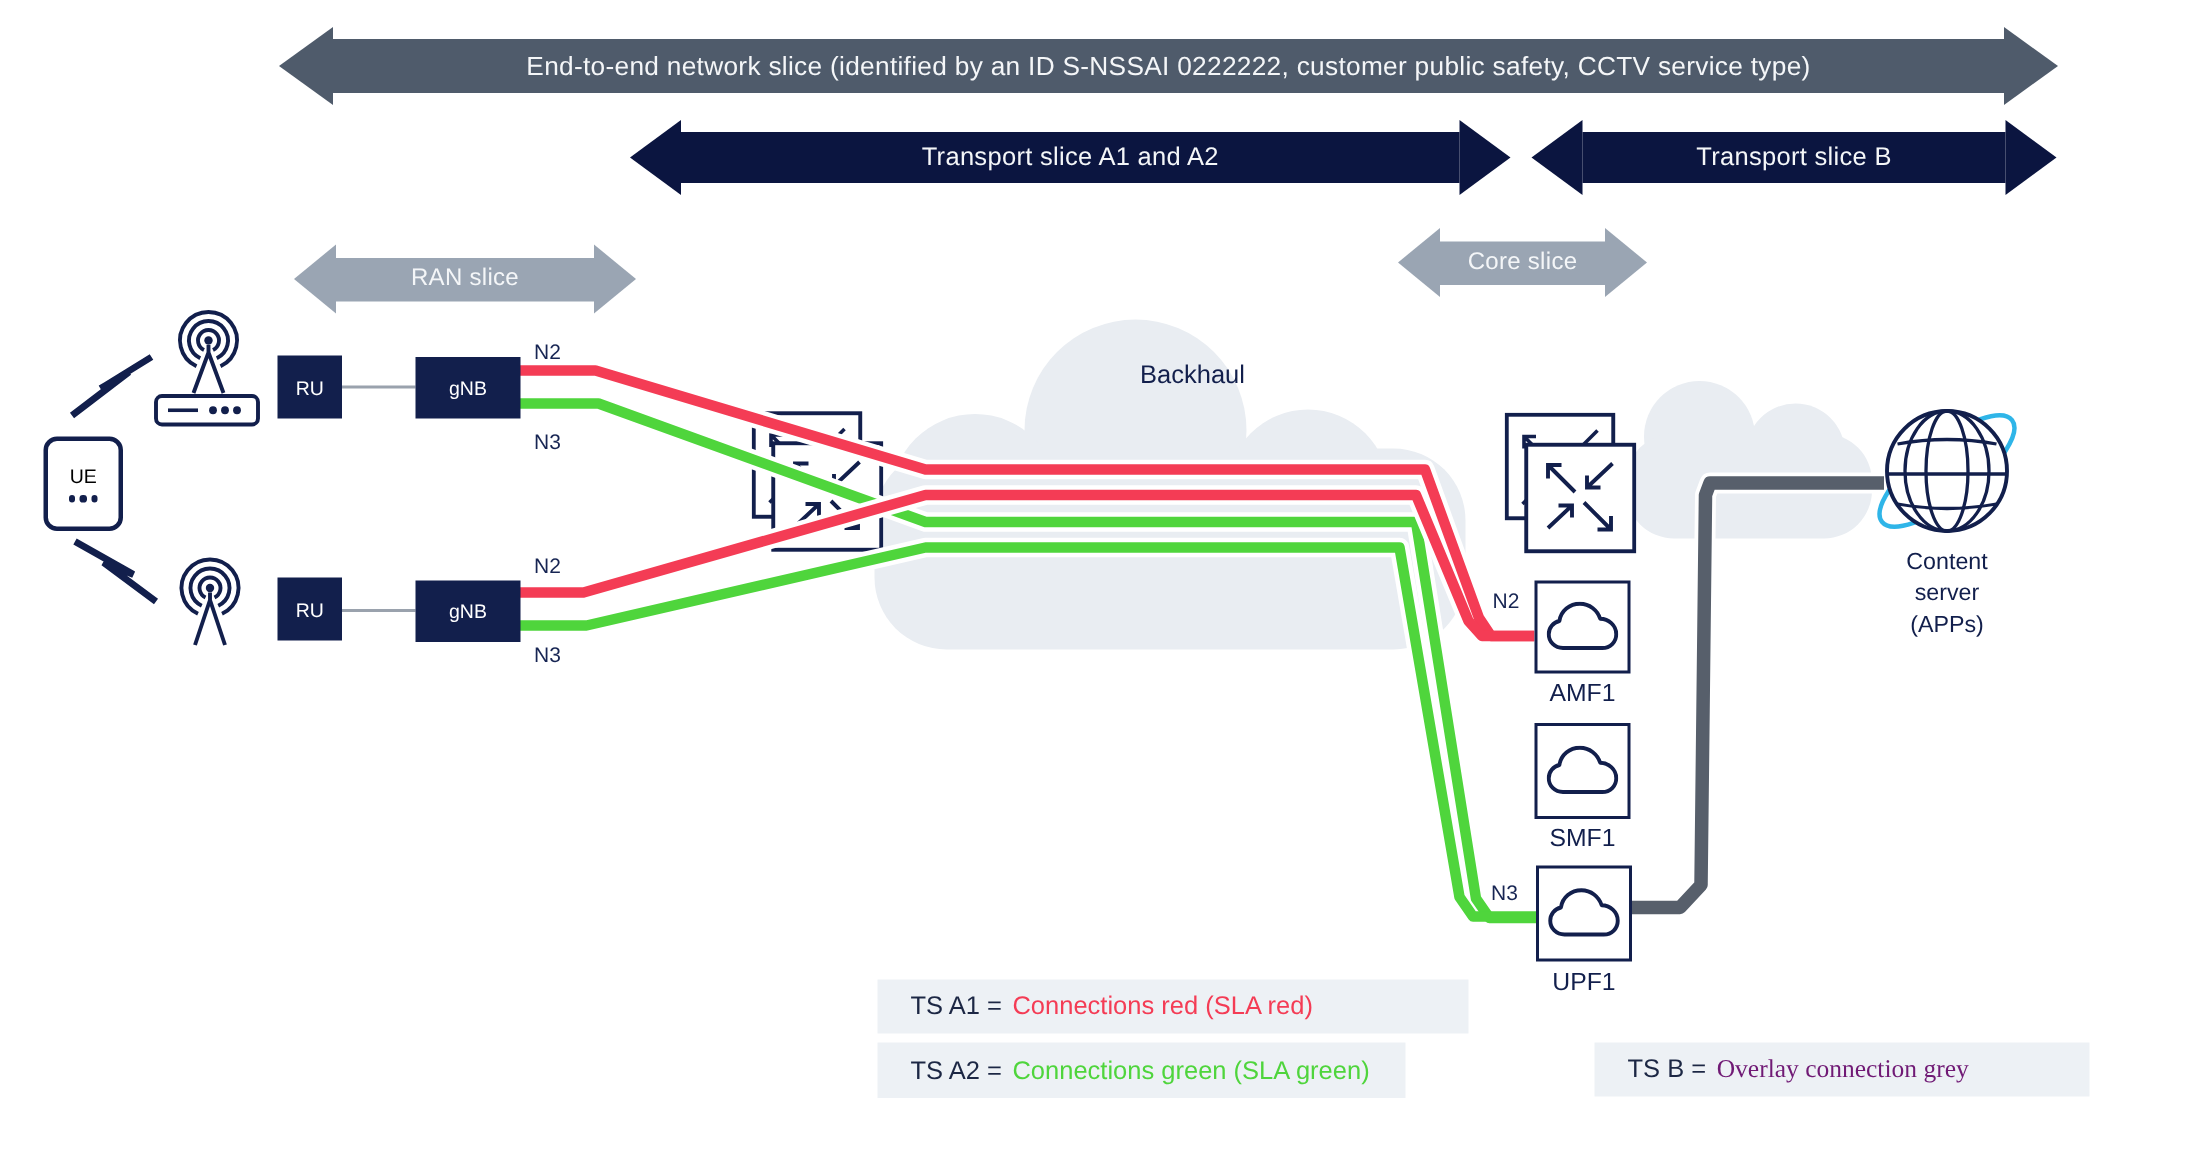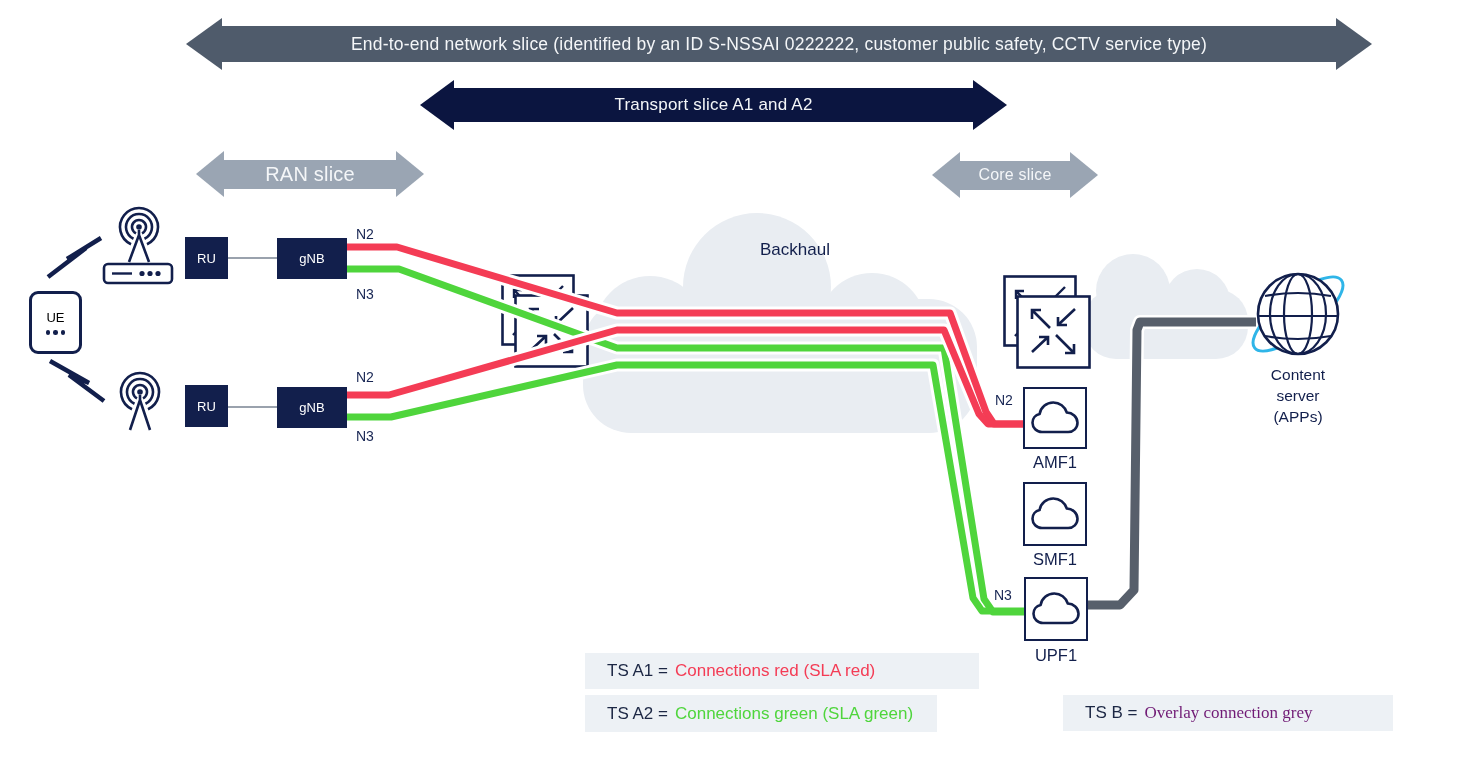--- a/index.html
+++ b/index.html
@@ -118,22 +118,29 @@
   </div>
 
   <div class="dar" style="left:420px;top:80px;width:587px;--hh:50px;--bh:34px;--hw:34px;--c:#0b1540;font-size:17px;">
     <span class="hd l"></span>
     <span class="bd">
         <span>Transport slice A1 and A2</span>
       </span>
     <span class="hd r"></span>
   </div>
 
-
-  <div class="dar" style="left:196px;top:151px;width:228px;--hh:46px;--bh:29px;--hw:28px;--c:#9aa5b3;font-size:20px;align-items:center;">
+  <div class="dar" style="left:1021px;top:80px;width:350px;--hh:50px;--bh:34px;--hw:34px;--c:#0b1540;font-size:17px;">
+    <span class="hd l"></span>
+    <span class="bd">
+        <span>Transport slice B</span>
+      </span>
+    <span class="hd r"></span>
+  </div>
+
+  <div class="dar" style="left:196px;top:163px;width:228px;--hh:46px;--bh:29px;--hw:28px;--c:#9aa5b3;font-size:16px;align-items:center;">
     <span class="hd l"></span>
     <span class="bd">
         <span>RAN slice</span>
       </span>
     <span class="hd r"></span>
   </div>
 
   <div class="dar" style="left:932px;top:152px;width:166px;--hh:46px;--bh:29px;--hw:28px;--c:#9aa5b3;font-size:16px;">
     <span class="hd l"></span>
     <span class="bd">

